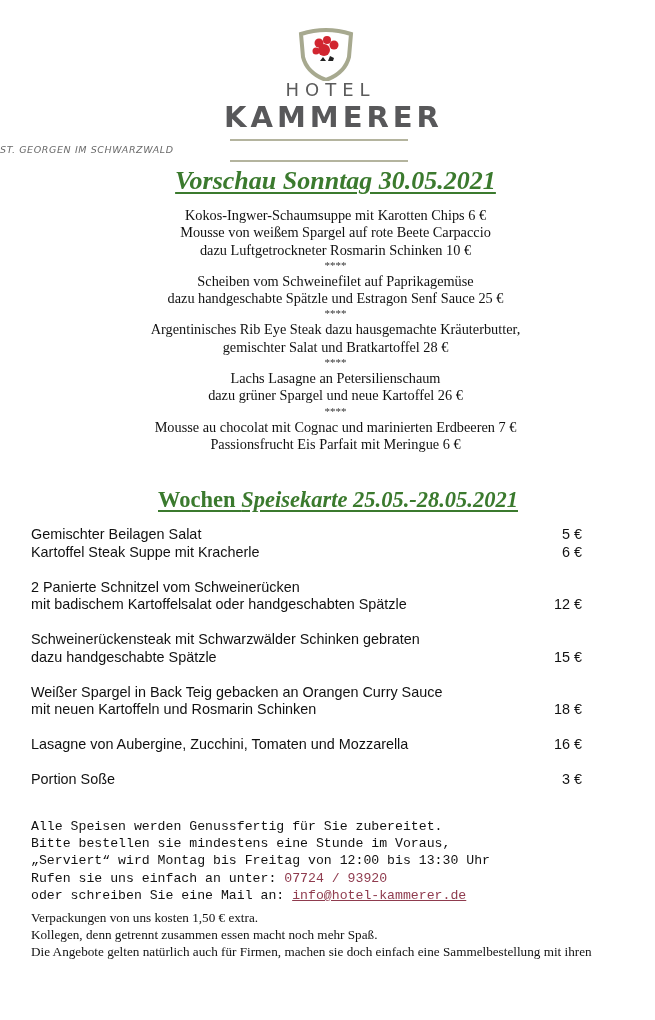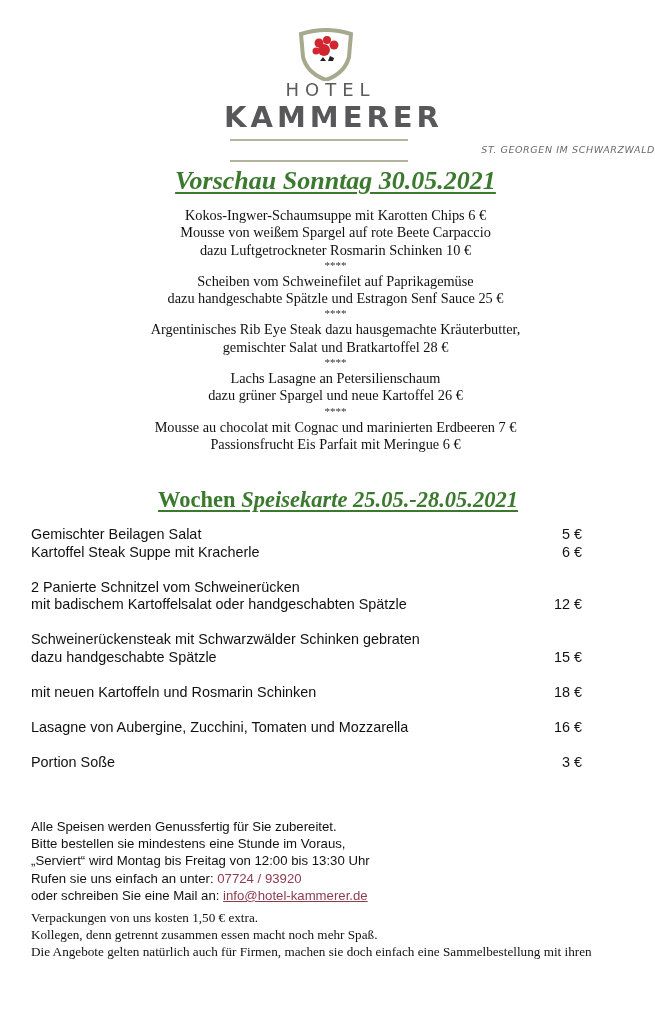--- a/index.html
+++ b/index.html
@@ -2,36 +2,36 @@
 <html><head>
   <meta charset="utf-8">
   <style>
     html, body { margin:0; padding:0; background:#ffffff; }
     body { width:655px; height:1020px; position:relative; overflow:hidden; color:#111; }
     .logo { position:absolute; left:0; top:0; width:655px; height:150px;margin-top:20px; }
     .shield { position:absolute; left:295px; top:7px; width:62px; height:54px; }
     .hotel-word { position:absolute; left:0; width:655px; top:59px; text-align:center; font-family:"DejaVu Sans", sans-serif; font-size:18px; letter-spacing:6px; color:#5b5b5b; padding-left:6px; box-sizing:border-box;}
     .kammerer-word { position:absolute; left:4px; width:655px; top:80px; text-align:center; font-family:"DejaVu Sans", sans-serif; font-weight:bold; font-size:29px; letter-spacing:4px; color:#58585a; padding-left:4px; box-sizing:border-box;}
     .loc-line { position:absolute; left:230px; width:178px; height:2px; background:#b4b49e; }
-    .loc-text { position:absolute; left:0; width:655px; top:124px; text-align:right; font-family:"DejaVu Sans", sans-serif; font-style:italic; font-size:9.5px; letter-spacing:0.6px; color:#6a6a6a; }
+    .loc-text { position:absolute; left:0; width:655px; top:124px; text-align:left; font-family:"DejaVu Sans", sans-serif; font-style:italic; font-size:9.5px; letter-spacing:0.6px; color:#6a6a6a; }
 
     .title1 { position:absolute; left:0; width:671px; top:166px; text-align:center; font-family:"Liberation Serif", serif; font-style:italic; font-weight:bold; font-size:26px; color:#3b7a2e; text-decoration:underline; text-decoration-thickness:2px; text-underline-offset:3px; }
     .preview { position:absolute; left:0; width:671px; top:207px; text-align:center; font-family:"Liberation Serif", serif; font-size:14.3px; line-height:17.3px; color:#111; }
     .preview .stars { font-size:11px; line-height:13px; color:#333; }
     .preview .gap { height:1px; }
 
     .title2 { position:absolute; left:0; width:676px; top:487px; text-align:center; font-family:"Liberation Serif", serif; font-weight:bold; font-size:22.5px; color:#3b7a2e; text-decoration:underline; text-decoration-thickness:2px; text-underline-offset:3px; }
     .title2 .it { font-style:italic; }
 
     .menu { position:absolute; left:31px; top:526px; width:555px; font-family:"Liberation Sans", sans-serif; font-size:14.4px; color:#111; }
     .row { position:relative; height:17.5px; line-height:17.5px; }
     .row .price { position:absolute; right:4px; top:0; text-align:right; }
     .spacer { height:17.5px; }
 
-    .notes { position:absolute; left:31px; top:818px; font-family:Liberation Sans, sans-serif; font-size:13.2px; line-height:17.2px; color:#111; }
+    .notes { position:absolute; left:31px; top:818px; font-family:Liberation Mono, monospace; font-size:13.2px; line-height:17.2px; color:#111; }
     .notes2 { position:absolute; left:31px; top:909px; font-family:"Liberation Serif", serif; font-size:13.2px; line-height:17.2px; color:#111; width:620px; }
     .phone { color:#8f3b4e;text-align:right; }
     .mail { color:#8f3b4e; text-decoration:underline; }
   </style>
 </head>
 <body>
 
 <div class="logo">
   <svg class="shield" viewBox="0 0 62 54">
     <path d="M6 7 Q31 -1 56 7 L54 30 Q50 46 31 53 Q12 46 8 30 Z" fill="#ffffff" stroke="#a7a98f" stroke-width="4"></path>
@@ -105,20 +105,23 @@
   <div class="spacer"></div>
   <div class="row">
     <span>Schweinerückensteak mit Schwarzwälder Schinken gebraten</span>
   </div>
   <div class="row">
     <span>dazu handgeschabte Spätzle</span>
     <span class="price">15 €</span>
   </div>
   <div class="spacer"></div>
   <div class="row">
+    <span>Weißer Spargel in Back Teig gebacken an Orangen Curry Sauce</span>
+  </div>
+  <div class="row">
     <span>mit neuen Kartoffeln und Rosmarin Schinken</span>
     <span class="price">18 €</span>
   </div>
   <div class="spacer"></div>
   <div class="row">
     <span>Lasagne von Aubergine, Zucchini, Tomaten und Mozzarella</span>
     <span class="price">16 €</span>
   </div>
   <div class="spacer"></div>
   <div class="row">

